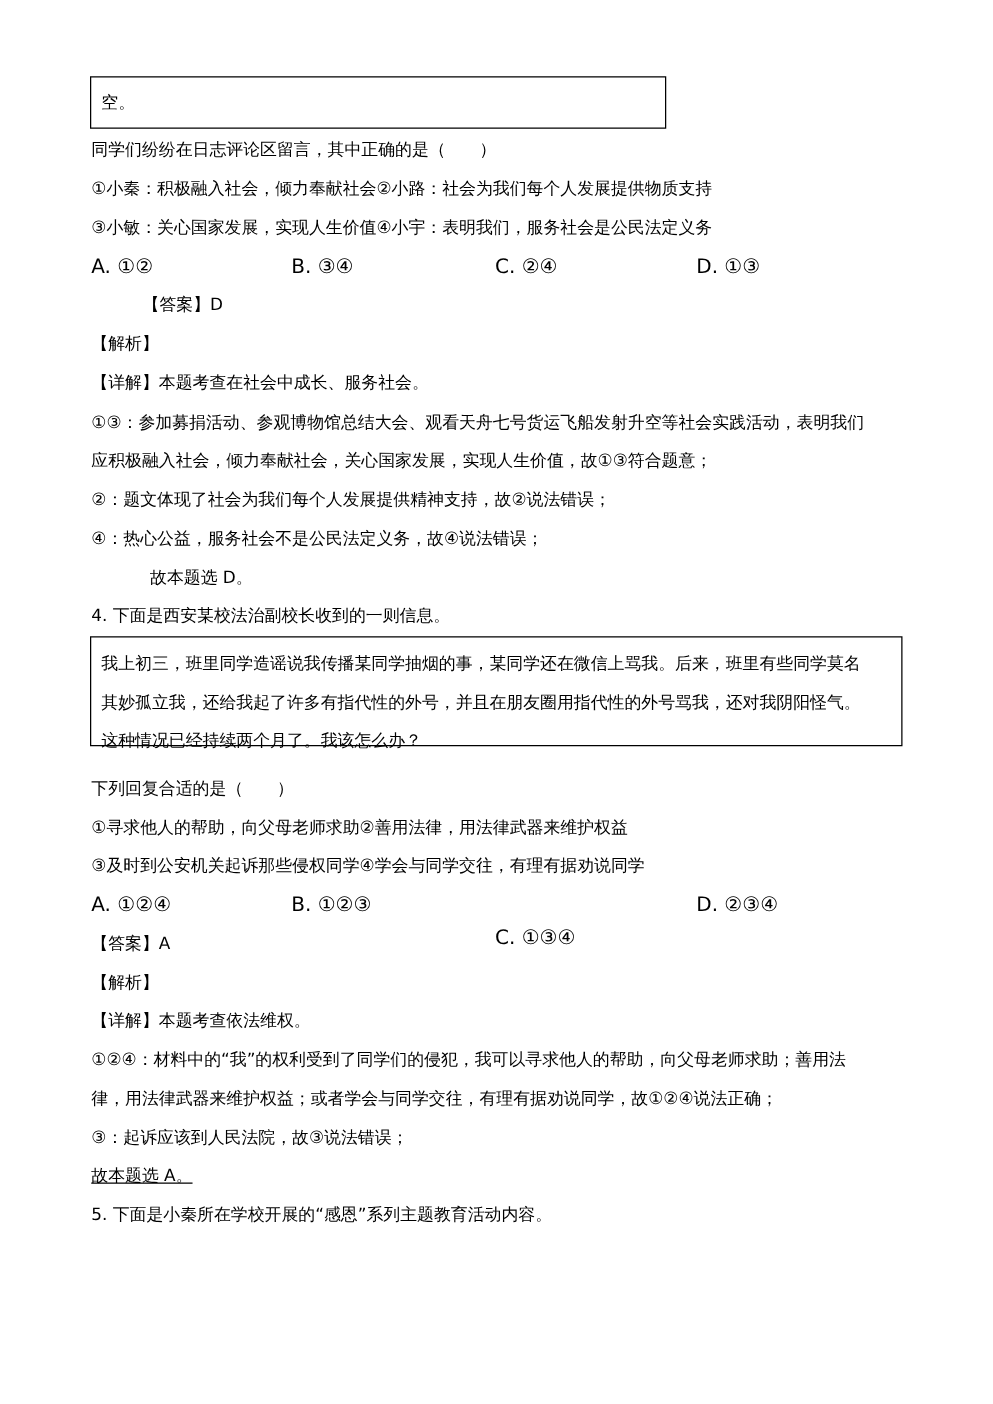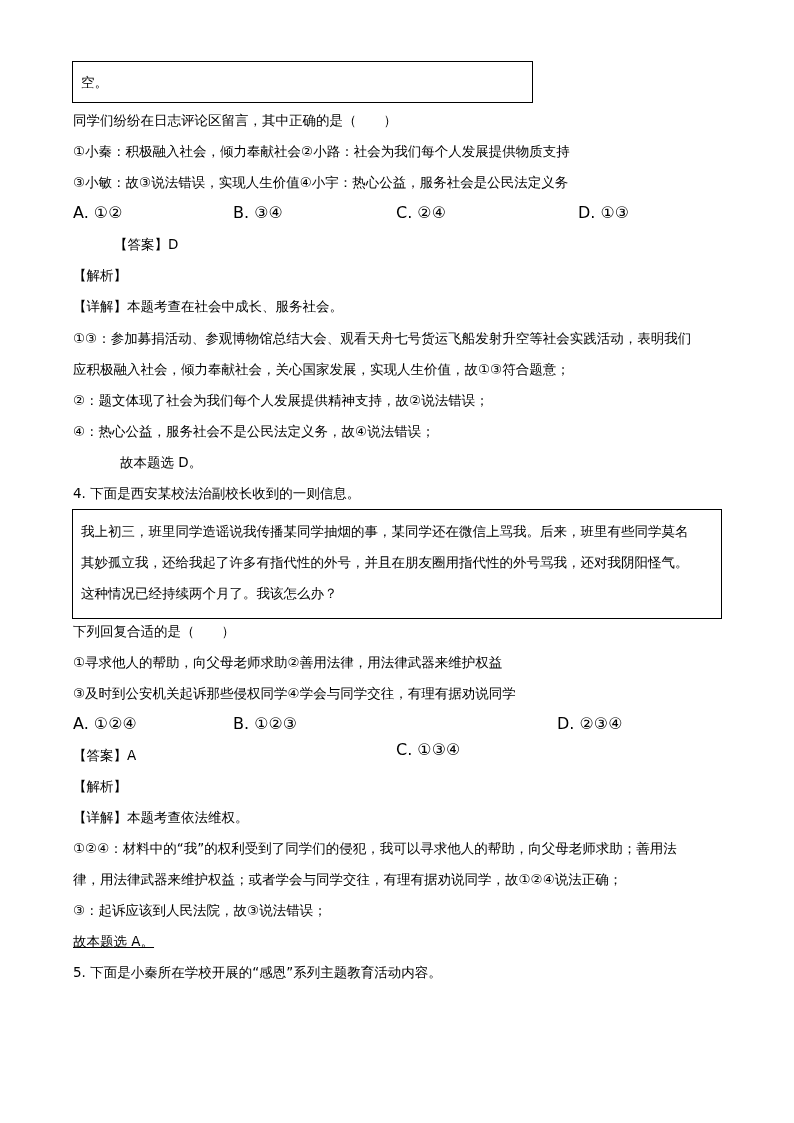--- a/index.html
+++ b/index.html
@@ -38,41 +38,41 @@
   </style>
 </head>
 <body>
 
 <div class="box" style="left:72px; top:61px; width:461px; height:42px;">
   <div class="line" style="top:11px;">空。</div>
 </div>
 
 <div class="line" style="top:111px;">同学们纷纷在日志评论区留言，其中正确的是（　　）</div>
 <div class="line" style="top:142px;">①小秦：积极融入社会，倾力奉献社会②小路：社会为我们每个人发展提供物质支持</div>
-<div class="line" style="top:173px;">③小敏：故③说法错误，实现人生价值④小宇：热心公益，服务社会是公民法定义务</div>
+<div class="line" style="top:173px;">③小敏：关心国家发展，实现人生价值④小宇：表明我们，服务社会是公民法定义务</div>
 
 <div>
   <span class="opt" style="left:73px; top:204px;">A. ①②</span>
   <span class="opt" style="left:233px; top:204px;">B. ③④</span>
   <span class="opt" style="left:396px; top:204px;">C. ②④</span>
-  <span class="opt" style="left:557px; top:204px;margin-left:21px;">D. ①③</span>
+  <span class="opt" style="left:557px; top:204px;">D. ①③</span>
 </div>
 
 <div class="line" style="top:235px;margin-left:41px;">【答案】D</div>
 <div class="line" style="top:266px;">【解析】</div>
 <div class="line" style="top:297px;">【详解】本题考查在社会中成长、服务社会。</div>
 <div class="line" style="top:329px;">①③：参加募捐活动、参观博物馆总结大会、观看天舟七号货运飞船发射升空等社会实践活动，表明我们</div>
 <div class="line" style="top:360px;">应积极融入社会，倾力奉献社会，关心国家发展，实现人生价值，故①③符合题意；</div>
 <div class="line" style="top:391px;">②：题文体现了社会为我们每个人发展提供精神支持，故②说法错误；</div>
 <div class="line" style="top:422px;">④：热心公益，服务社会不是公民法定义务，故④说法错误；</div>
 <div class="line" style="top:453px;margin-left:47px;">故本题选 D。</div>
 
 <div class="line" style="top:484px;">4. 下面是西安某校法治副校长收到的一则信息。</div>
 
-<div class="box" style="left:72px; top:509px; width:650px; height:110px;">
+<div class="box" style="left:72px; top:509px; width:650px; height:88px;">
   <div class="line" style="top:12px;">我上初三，班里同学造谣说我传播某同学抽烟的事，某同学还在微信上骂我。后来，班里有些同学莫名</div>
   <div class="line" style="top:43px;">其妙孤立我，还给我起了许多有指代性的外号，并且在朋友圈用指代性的外号骂我，还对我阴阳怪气。</div>
   <div class="line" style="top:74px;">这种情况已经持续两个月了。我该怎么办？</div>
 </div>
 
 <div class="line" style="top:622px;">下列回复合适的是（　　）</div>
 <div class="line" style="top:653px;">①寻求他人的帮助，向父母老师求助②善用法律，用法律武器来维护权益</div>
 <div class="line" style="top:684px;">③及时到公安机关起诉那些侵权同学④学会与同学交往，有理有据劝说同学</div>
 
 <div>

